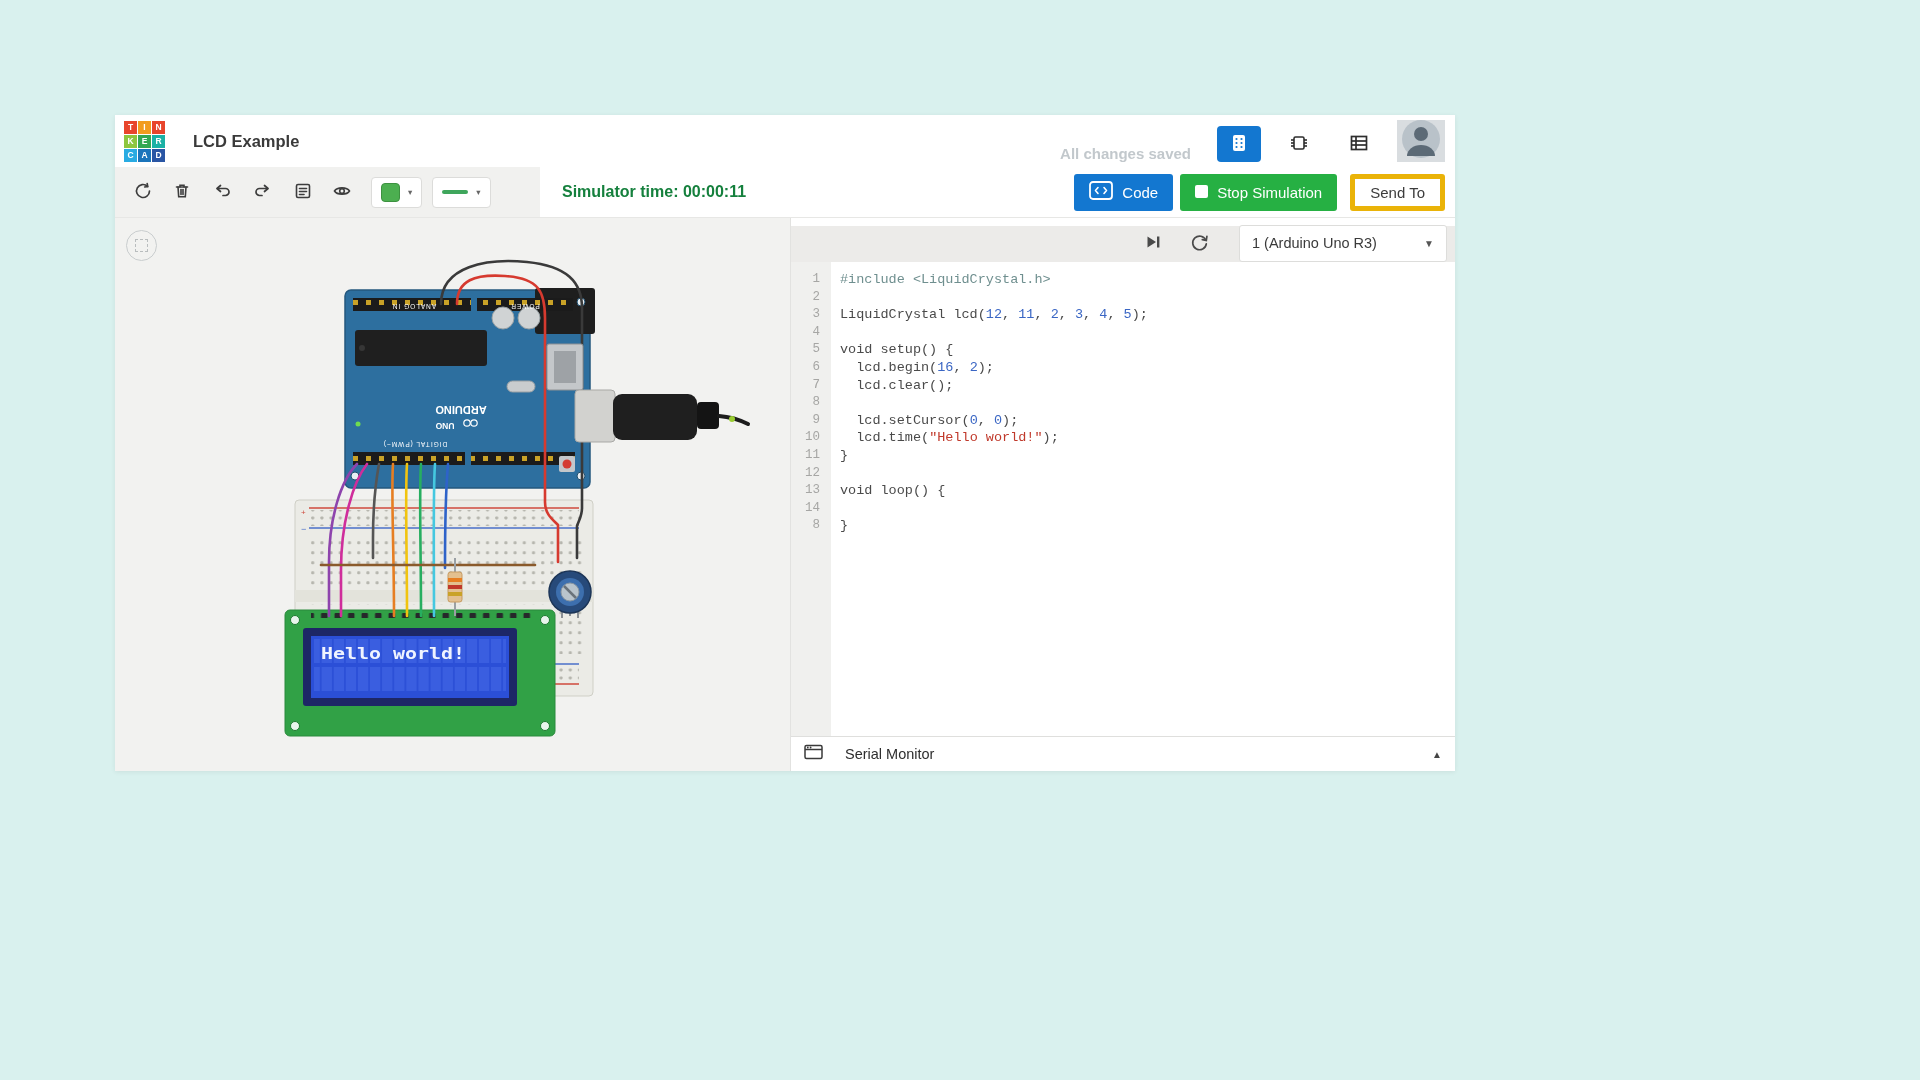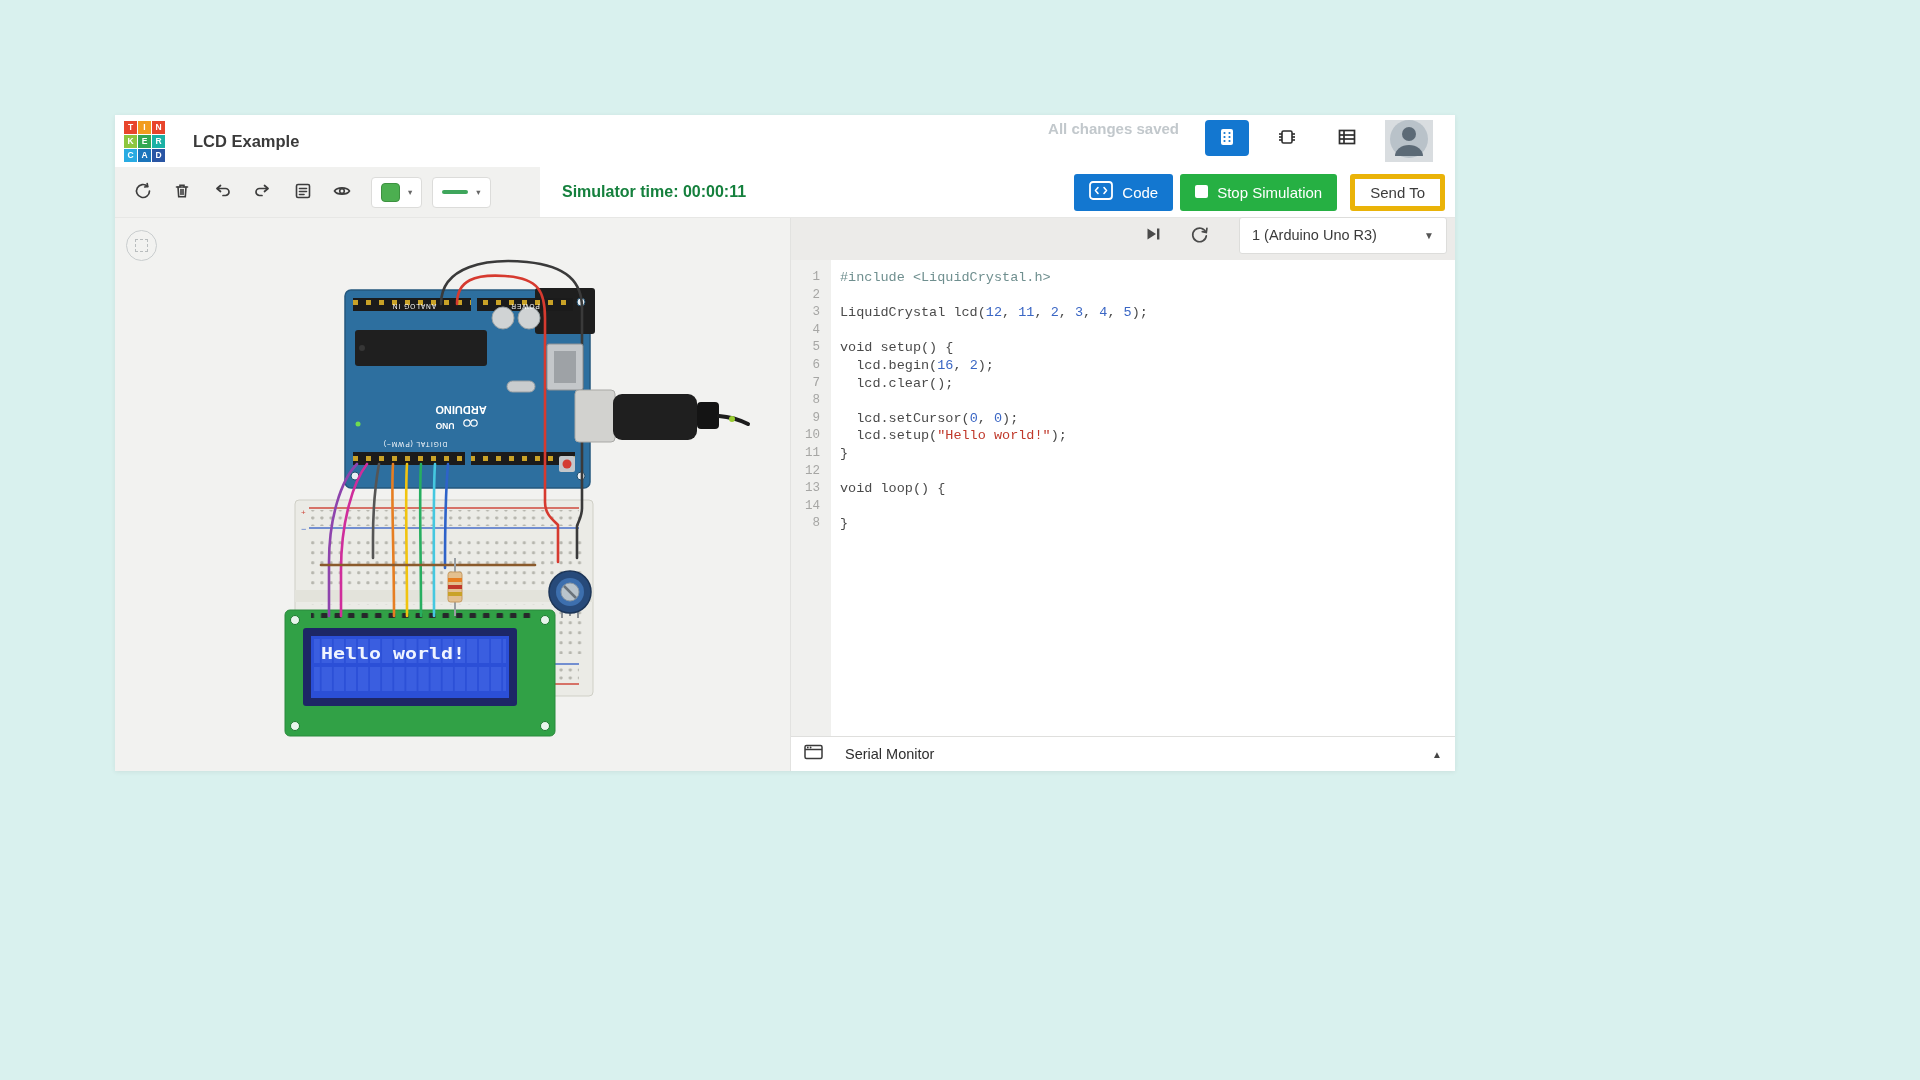--- a/index.html
+++ b/index.html
@@ -4,21 +4,21 @@
 <style>
   html,body{margin:0;padding:0;}
   body{width:1920px;height:1080px;background:#d9f1ee;font-family:"Liberation Sans",sans-serif;position:relative;overflow:hidden;}
   .app{position:absolute;left:115px;top:115px;width:1340px;height:656px;background:#fff;box-shadow:0 1px 5px rgba(0,0,0,.07);}
 
   
   header{height:52px;display:flex;align-items:center;padding-left:9px;background:#fff;}
   .logo{width:41px;height:41px;display:grid;grid-template-columns:repeat(3,1fr);grid-template-rows:repeat(3,1fr);gap:1px;cursor:pointer;}
   .logo-tile{display:flex;align-items:center;justify-content:center;color:#fff;font-size:8.5px;font-weight:bold;}
   .title{margin-left:28px;font-size:16.5px;color:#3a3a3a;font-weight:600;}
-  .header-right{margin-left:auto;display:flex;align-items:flex-start;gap:16px;padding-right:22px;}
+  .header-right{margin-left:auto;display:flex;align-items:flex-end;gap:16px;padding-right:10px;}
   .save-status{color:#c2c8cc;font-size:15px;font-weight:700;margin-right:10px;}
   .view-btn{width:44px;height:36px;border:none;background:transparent;border-radius:4px;display:flex;align-items:center;justify-content:center;cursor:pointer;padding:0;}
   .view-btn.active{background:#1377d0;}
   .avatar{width:48px;height:42px;background:#d9dde0;display:flex;align-items:center;justify-content:center;cursor:pointer;}
 
   
   .toolbar{height:51px;display:flex;align-items:center;background:#fff;border-bottom:1px solid #e7e7e5;box-sizing:border-box;}
   .tool-strip{height:100%;width:425px;flex:0 0 auto;background:#f1f1ef;display:flex;align-items:center;padding-left:16px;box-sizing:border-box;}
   .tool-group{display:flex;align-items:center;gap:15px;margin-right:17px;}
   .tool-btn{width:24px;height:24px;background:none;border:none;padding:0;display:flex;align-items:center;justify-content:center;cursor:pointer;}
@@ -34,21 +34,21 @@
   .send-btn{background:#fff;color:#3c3c3c;border:5px solid #eab308;margin-left:13px;}
 
   
   .content{display:flex;height:553px;}
   .canvas{width:675px;height:553px;background:#f2f2f0;position:relative;flex:0 0 auto;}
   .canvas svg.circuit{position:absolute;left:0;top:0;}
   .fit-btn{position:absolute;left:11px;top:12px;width:31px;height:31px;border-radius:50%;border:1.5px solid #c9cdce;background:transparent;display:flex;align-items:center;justify-content:center;cursor:pointer;z-index:2;}
   .fit-inner{width:11px;height:11px;border:1.5px dashed #b9bdbe;}
 
   .code-panel{flex:1;display:flex;flex-direction:column;border-left:1px solid #e2e2e0;background:#fff;min-width:0;}
-  .panel-top{height:34px;background:#ecebe9;display:flex;align-items:center;padding:0 8px 8px 12px;flex:0 0 auto;}
+  .panel-top{height:34px;background:#ecebe9;display:flex;align-items:center;padding:0 8px 2px 12px;flex:0 0 auto;margin-top:8px;}
   .panel-top .spacer{flex:1;}
   .icon-btn{background:none;border:none;width:32px;height:30px;display:flex;align-items:center;justify-content:center;cursor:pointer;padding:0;margin-left:14px;}
   .board-select{height:35px;background:#fff;border:1px solid #dddddb;border-radius:3px;display:flex;align-items:center;justify-content:space-between;padding:0 12px;font-size:14.5px;color:#3a3a3a;cursor:pointer;min-width:182px;margin-left:24px;}
   .board-select .caret{font-size:10px;color:#555;margin-left:18px;}
 
   .code-area{flex:1;position:relative;background:#fff;overflow:hidden;padding-top:9px;}
   .gutter-bg{position:absolute;left:0;top:0;bottom:0;width:40px;background:#f0f0ee;}
   .code-line{display:flex;height:17.6px;line-height:17.6px;position:relative;}
   .line-num{width:40px;flex:0 0 40px;text-align:right;padding-right:11px;box-sizing:border-box;color:#a6a6a4;font-family:"Liberation Mono",monospace;font-size:12.5px;}
   .line-text{font-family:"Liberation Mono",monospace;font-size:13.5px;white-space:pre;padding-left:9px;color:#4a4a4a;}
@@ -401,21 +401,21 @@
             <div class="code-line">
               <span class="line-num">8</span>
               <span class="line-text"></span>
             </div>
             <div class="code-line">
               <span class="line-num">9</span>
               <span class="line-text"><span class="tok-d">  lcd.setCursor(</span><span class="tok-n">0</span><span class="tok-d">, </span><span class="tok-n">0</span><span class="tok-d">);</span></span>
             </div>
             <div class="code-line">
               <span class="line-num">10</span>
-              <span class="line-text"><span class="tok-d">  lcd.setup(</span><span class="tok-s">"Hello world!"</span><span class="tok-d">);</span></span>
+              <span class="line-text"><span class="tok-d">  lcd.time(</span><span class="tok-s">"Hello world!"</span><span class="tok-d">);</span></span>
             </div>
             <div class="code-line">
               <span class="line-num">11</span>
               <span class="line-text"><span class="tok-d">}</span></span>
             </div>
             <div class="code-line">
               <span class="line-num">12</span>
               <span class="line-text"></span>
             </div>
             <div class="code-line">

